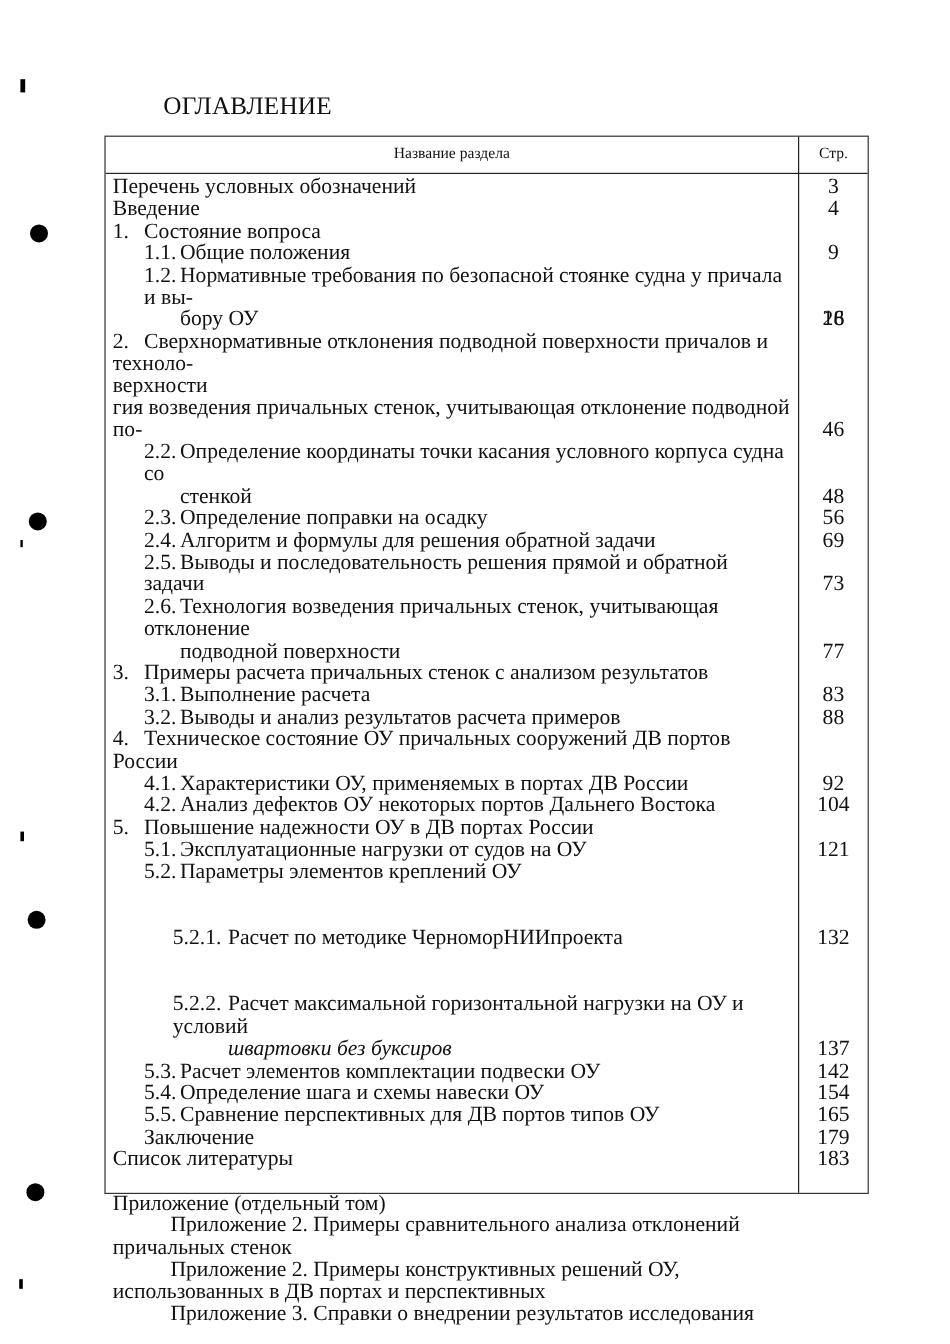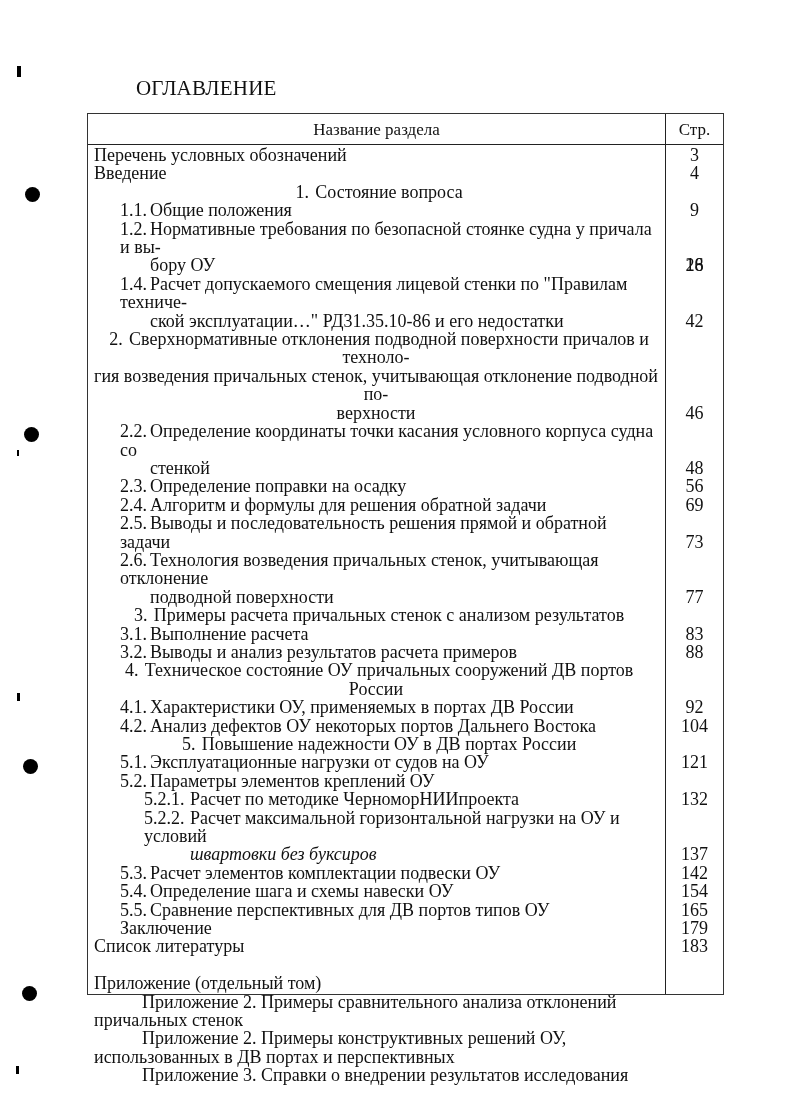--- a/index.html
+++ b/index.html
@@ -50,21 +50,21 @@
       width: 0;
       border-left: 1.4px solid #222;
     }
     .header-row {
       position: absolute;
       left: 0;
       right: 0;
       top: 0;
       height: 30px;
       border-bottom: 1.6px solid #222;
-      font-size: 17px;
+      font-size: 13px;
     }
     .header-title {
       position: absolute;
       left: 0;
       width: 577px;
       top: 6px;
       text-align: center;
     }
     .header-page {
       position: absolute;
@@ -94,27 +94,27 @@
       display: inline-block;
     }
     .row-page {
       position: absolute;
       left: 578px;
       right: 0;
       bottom: 0;
       text-align: center;
     }
     .lvl0 { padding-left: 6px; }
-    .lvl1 { padding-left: 6px; text-align: center; }
+    .lvl1 { padding-left: 6px; }
     .lvl1 .num { width: 26px; }
     .lvl2 { padding-left: 32px; }
     .lvl2 .num { width: 30px; }
     .lvl2 .hang { padding-left: 30px; }
     .lvl3 { padding-left: 56px; }
-    .lvl3 .num { width: 46px; }
+    .lvl3 .num { width: 46px; margin-top: 37px; }
     .lvl3 .hang { padding-left: 46px; font-style: italic; }
     .lvl-concl { padding-left: 32px; }
     .appendix-head { padding-left: 6px; }
     .appendix-item { padding-left: 6px; text-indent: 48px; }
     .spacer { height: 18.4px; }
   </style>
 </head>
 <body>
 
 <div class="tick" style="left:17px;top:66px;width:4px;height:11px;"></div>
@@ -165,31 +165,24 @@
         <div class="row-title lvl2">
           <div><span class="num">1.2.</span><span>Нормативные требования по безопасной стоянке судна у причала и вы-</span></div>
           <div class="hang">бору ОУ</div>
         </div>
         <div class="row-page">16</div>
       </div>
       <div class="row">
         <div class="row-page">28</div>
       </div>
       <div class="row">
-        <div class="row-title lvl2">
-          <div><span class="num">1.4.</span><span>Расчет допускаемого смещения лицевой стенки по "Правилам техниче-</span></div>
-          <div class="hang">ской эксплуатации…" РД31.35.10-86 и его недостатки</div>
-        </div>
-        <div class="row-page">42</div>
-      </div>
-      <div class="row">
         <div class="row-title lvl1">
           <div><span class="num">2.</span><span>Сверхнормативные отклонения подводной поверхности причалов и техноло-</span></div>
+          <div class="">верхности</div>
           <div class="">гия возведения причальных стенок, учитывающая отклонение подводной по-</div>
-          <div class="">верхности</div>
         </div>
         <div class="row-page"></div>
       </div>
       <div class="row">
         <div class="row-page">46</div>
       </div>
       <div class="row">
         <div class="row-title lvl2">
           <div><span class="num">2.2.</span><span>Определение координаты точки касания условного корпуса судна со</span></div>
           <div class="hang">стенкой</div>

